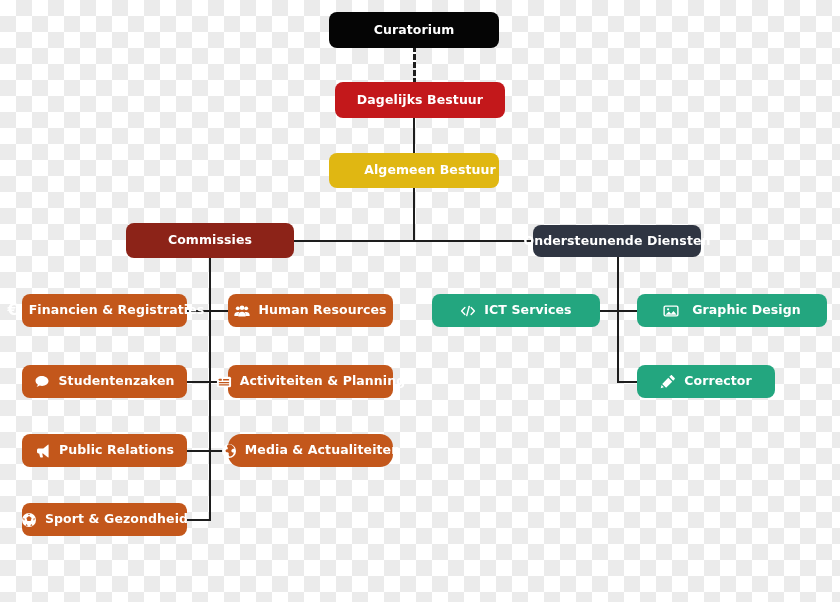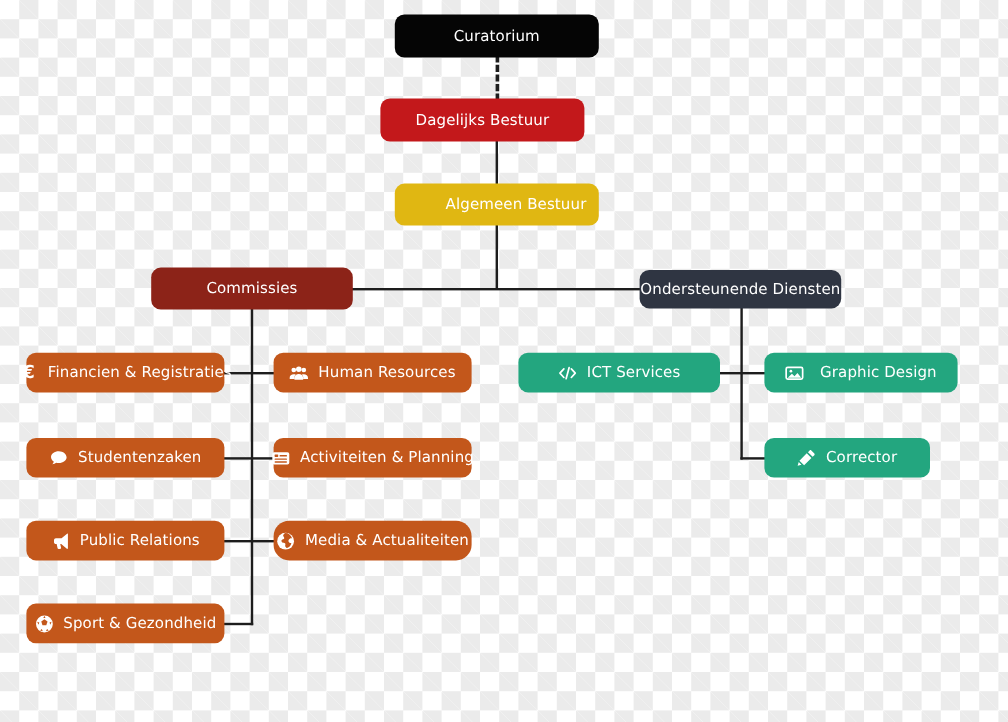--- a/index.html
+++ b/index.html
@@ -32,21 +32,21 @@
     gap: 8px;
     border-radius: 8px;
     color: #ffffff;
     font-size: 12.5px;
     line-height: 1;
     letter-spacing: 0.1px;
     white-space: nowrap;
     z-index: 5;
     padding: 0 12px;
   }
-  .node .label { pointer-events: none; }
+  .node .label { pointer-events: none; font-weight: bold; }
   .ico {
     display: inline-flex;
     align-items: center;
     justify-content: center;
     width: 16px;
     height: 16px;
     flex: 0 0 16px;
   }
   .ico svg { display: block; }
   .euro-glyph {
@@ -89,21 +89,21 @@
 
   <div class="edge v" style="left:617px; top:256px; height:127px;"></div>
 
   <div class="edge h" style="left:594px; top:310px; width:48px;"></div>
   <div class="edge h" style="left:617px; top:381px; width:25px;"></div>
 
   <div class="node" style="left:329px; top:12px; width:170px; height:36px; background:#050505;">
     <span class="label">Curatorium</span>
   </div>
 
-  <div class="node" style="left:317px; top:82px; width:170px; height:36px; background:#c3181b;">
+  <div class="node" style="left:335px; top:82px; width:170px; height:36px; background:#c3181b;">
     <span class="label">Dagelijks Bestuur</span>
   </div>
 
   <div class="node" style="left:329px; top:153px; width:170px; height:35px; background:#e0b712;padding-left:44px;">
     <span class="label">Algemeen Bestuur</span>
   </div>
 
   <div class="node" style="left:126px; top:223px; width:168px; height:35px; background:#8c2318;align-items:center;">
     <span class="label">Commissies</span>
   </div>
@@ -187,21 +187,21 @@
     <span class="ico">
       <svg width="18" height="16" viewBox="0 0 18 16" fill="none" stroke="#fff" stroke-width="1.6" stroke-linecap="round" stroke-linejoin="round">
           <polyline points="5.5,4 1.8,8 5.5,12"></polyline>
           <polyline points="12.5,4 16.2,8 12.5,12"></polyline>
           <line x1="10.4" y1="2.8" x2="7.6" y2="13.2"></line>
         </svg>
     </span>
     <span class="label">ICT Services</span>
   </div>
 
-  <div class="node" style="left:637px; top:294px; width:161px; height:33px; background:#23a67f;gap:13px;">
+  <div class="node" style="left:637px; top:294px; width:190px; height:33px; background:#23a67f;gap:13px;">
     <span class="ico">
       <svg width="17" height="16" viewBox="0 0 17 16">
           <rect x="1.2" y="2.8" width="14.6" height="10.4" rx="1.4" fill="none" stroke="#fff" stroke-width="1.5"></rect>
           <circle cx="5.4" cy="6.2" r="1.2" fill="#fff"></circle>
           <path d="M2.6 12.1l3.7-3.6 2.3 2.3 2.6-2.9 3.3 4.2z" fill="#fff"></path>
         </svg>
     </span>
     <span class="label">Graphic Design</span>
   </div>
 

